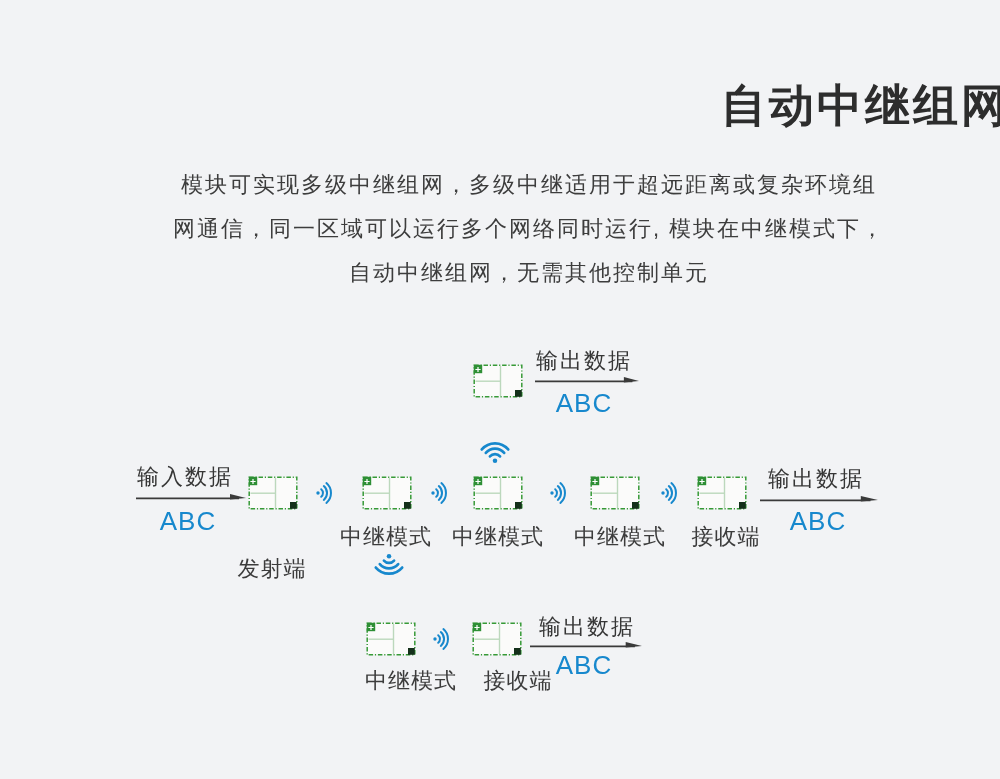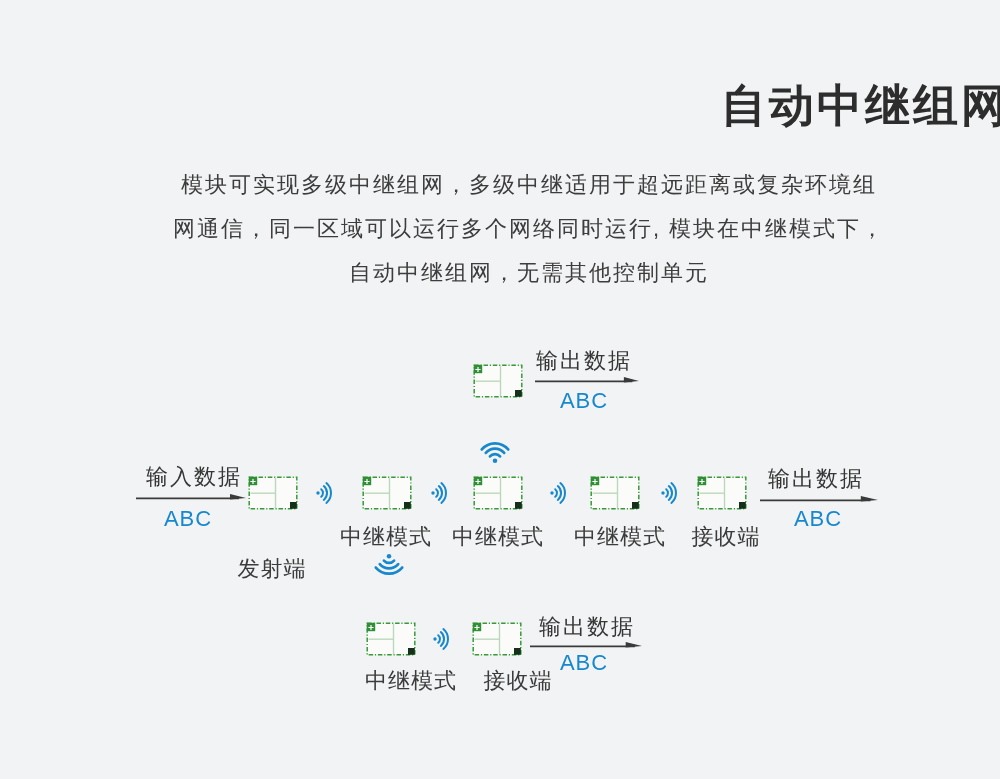--- a/index.html
+++ b/index.html
@@ -19,21 +19,21 @@
     text-align:center;font-size:22px;line-height:44px;color:#3d3d3d;
     letter-spacing:2px;
     padding-left:29px;
   }
   .abs{position:absolute;}
   .io-label{
     position:absolute;text-align:center;font-size:22px;color:#363636;
     letter-spacing:2px;white-space:nowrap;
   }
   .abc{
-    position:absolute;text-align:center;font-size:22px;color:#1788cd;
+    position:absolute;text-align:center;font-size:26px;color:#1788cd;
     letter-spacing:1px;
   }
   .node-label{
     position:absolute;width:120px;text-align:center;font-size:22px;
     color:#3c3c3c;letter-spacing:1px;white-space:nowrap;
   }
   .module{width:50px;height:34px;}
   .wifi{width:24px;height:24px;}
   .wifi-up{width:32px;height:32px;transform:rotate(-90deg);}
   .wifi-down{width:32px;height:32px;transform:rotate(90deg);}
@@ -75,21 +75,21 @@
 
   <div class="abs wifi-up" style="left:479px;top:434px;">
   <svg viewBox="0 0 24 24" xmlns="http://www.w3.org/2000/svg" fill="none">
     <circle cx="4" cy="12" r="1.7" fill="#1788cd"></circle>
     <path d="M7.2 8.2 A5 5 0 0 1 7.2 15.8" stroke="#1788cd" stroke-width="2" stroke-linecap="round"></path>
     <path d="M9.8 5.1 A9 9 0 0 1 9.8 18.9" stroke="#1788cd" stroke-width="2" stroke-linecap="round"></path>
     <path d="M12.4 2.1 A13 13 0 0 1 12.4 21.9" stroke="#1788cd" stroke-width="2" stroke-linecap="round"></path>
   </svg>
 </div>
 
-  <div class="io-label" style="left:140px;top:462px;width:108px;">输入数据</div>
+  <div class="io-label" style="left:131px;top:462px;width:108px;">输入数据</div>
   <div class="abs arrow" style="left:136px;top:492px;width:110px;">
   <svg viewBox="0 0 110 10" preserveAspectRatio="none" xmlns="http://www.w3.org/2000/svg">
     <line x1="0" y1="6.4" x2="103" y2="6.4" stroke="#3a3a3a" stroke-width="1.6"></line>
     <polygon points="94,2 110,6.1 94,7.4" fill="#3a3a3a"></polygon>
   </svg>
 </div>
   <div class="abc" style="left:134px;top:506px;width:108px;">ABC</div>
 
   <div class="abs module" style="left:248px;top:476px;">
   <svg viewBox="0 0 50 34" xmlns="http://www.w3.org/2000/svg">

